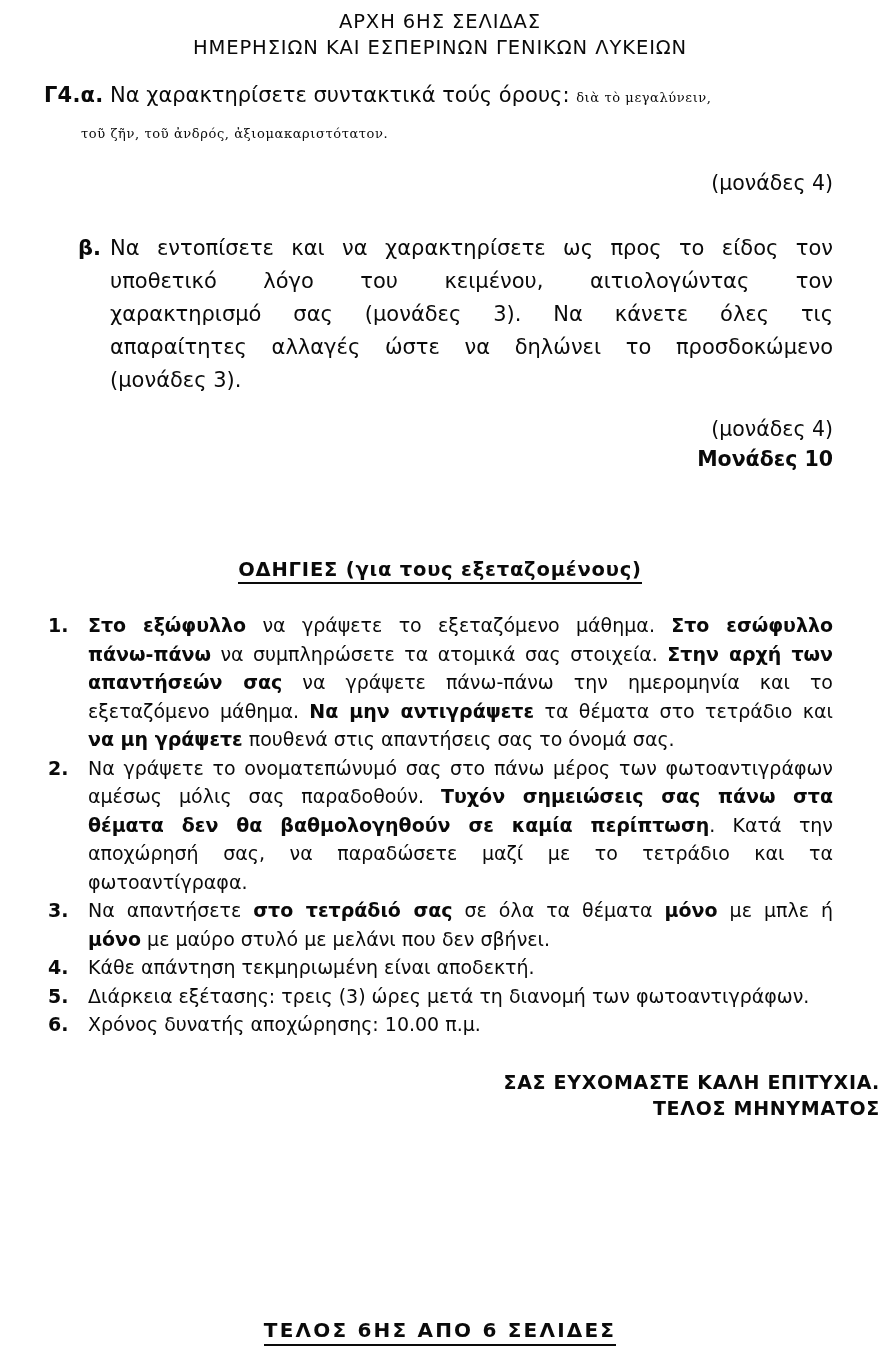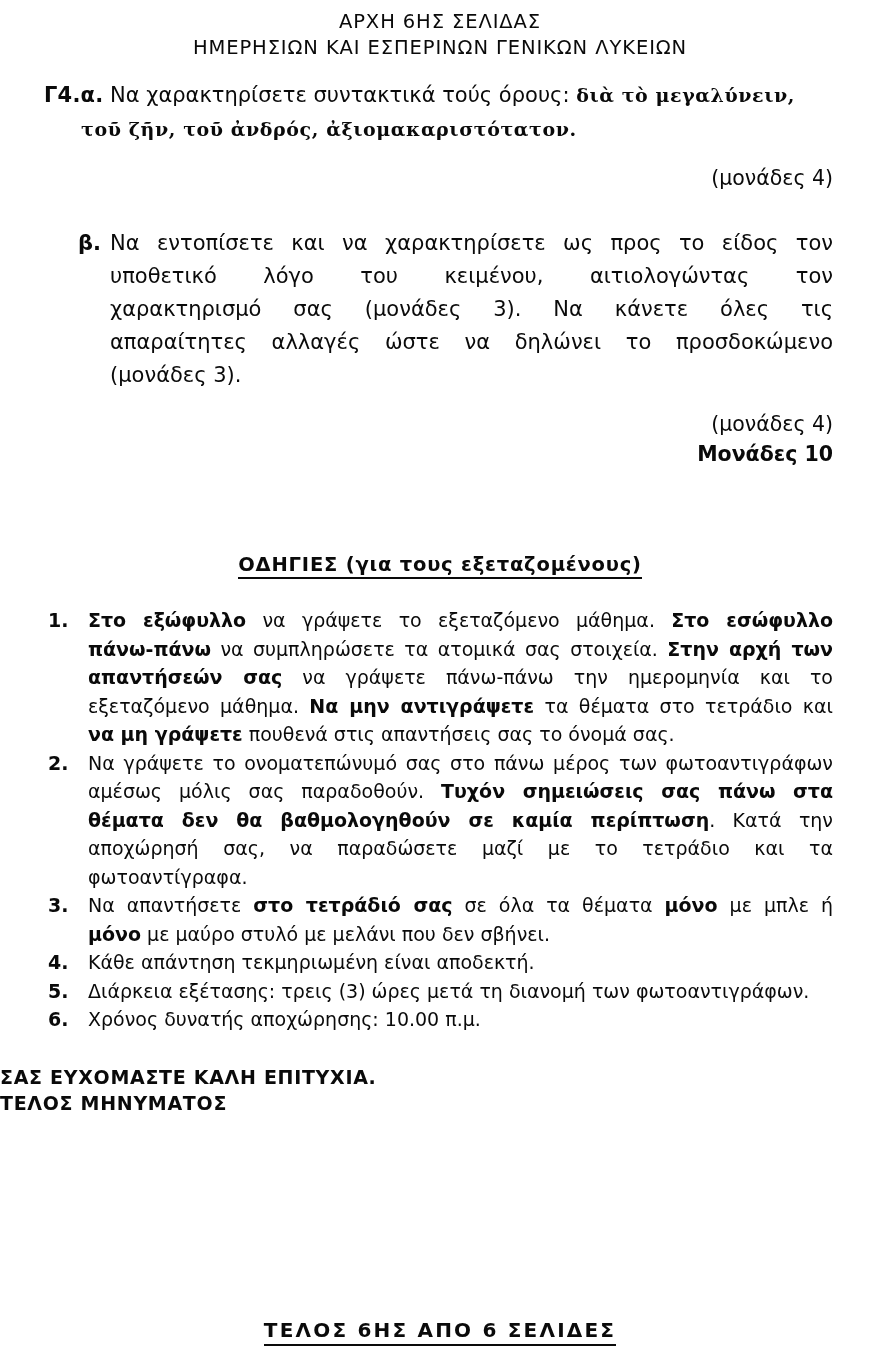--- a/index.html
+++ b/index.html
@@ -45,22 +45,22 @@
     display: block;
     font-size: 21px;
     line-height: 33px;
   }
   .ex-label {
     font-weight: bold;
     letter-spacing: 0.2px;
   }
   .poly {
     font-family: "DejaVu Serif", "Liberation Serif", serif;
-    font-weight: bold;
-    font-size: 19px;
+    font-weight: normal;
+    font-size: 13px;
     letter-spacing: 0.6px;
   }
   .ex-line2 {
     padding-left: 37px;
     font-size: 21px;
     line-height: 34px;
   }
 
   .units-right {
     text-align: right;
@@ -155,21 +155,21 @@
   }
   .inst-plain {
     font-size: 19px;
     line-height: 28.5px;
     white-space: nowrap;
   }
   b, .b { font-weight: bold; }
 
   
   .closing {
-    text-align: left;
+    text-align: right;
     margin-top: 30px;
   }
   .closing-line {
     font-weight: bold;
     font-size: 19px;
     line-height: 26px;
     letter-spacing: 0.7px;
   }
 
   

